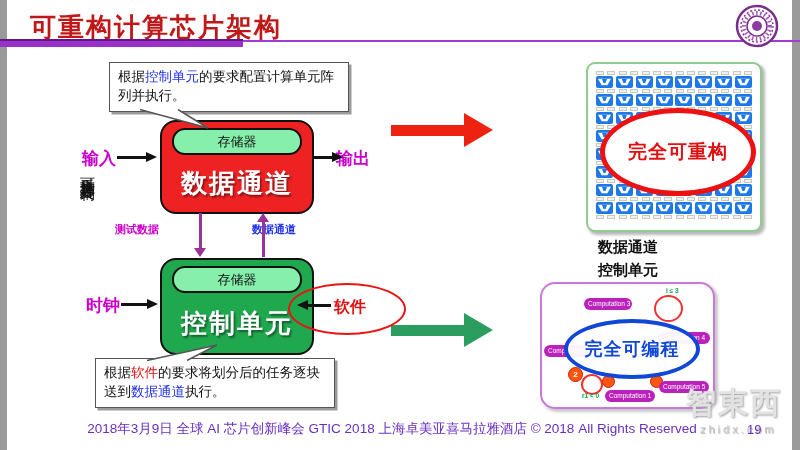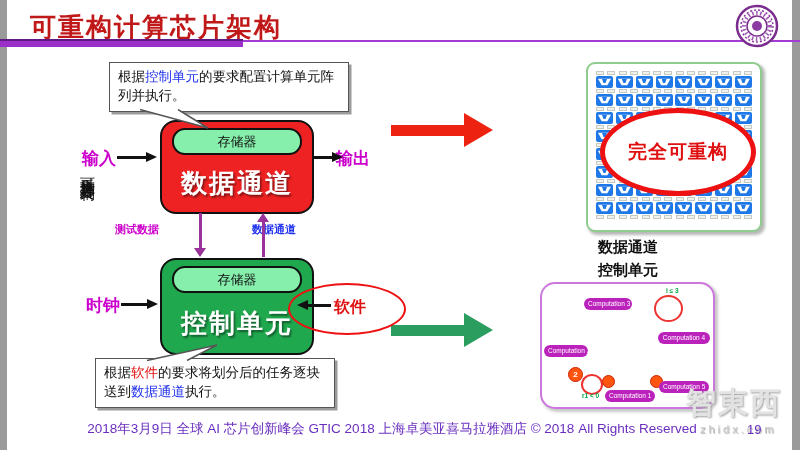--- a/index.html
+++ b/index.html
@@ -619,20 +619,23 @@
     <div class="green-ann" style="left:124px;top:3px;">i ≤ 3</div>
     <div class="comp-pill" style="left:116px;top:48px;width:52px;">Computation 4</div>
     <div class="comp-pill" style="left:2px;top:61px;width:44px;">Computation 2</div>
     <div class="orange-dot" style="left:26px;top:83px;width:15px;height:15px;">2</div>
     <div class="loop-circle" style="left:39px;top:90px;width:18px;height:17px;"></div>
     <div class="green-ann" style="left:40px;top:108px;">r1 &lt; 0</div>
     <div class="orange-dot" style="left:60px;top:91px;width:13px;height:13px;"></div>
     <div class="orange-dot" style="left:108px;top:91px;width:13px;height:13px;"></div>
     <div class="comp-pill" style="left:63px;top:106px;width:50px;">Computation 1</div>
     <div class="comp-pill" style="left:117px;top:97px;width:50px;">Computation 5</div>
+    <div class="oval-overlay prog-oval" style="background:rgba(255,255,255,0.95);">
+      <span class="prog-text">完全可编程</span>
+    </div>
   </div>
 
   <div class="abs watermark">智東西</div>
   <div class="abs watermark-site">zhidx.com</div>
   <div class="abs footer-text">2018年3月9日 全球 AI 芯片创新峰会 GTIC 2018 上海卓美亚喜马拉雅酒店 © 2018 All Rights Reserved</div>
   <div class="abs page-number">19</div>
 
 </div>
 
 </body></html>

